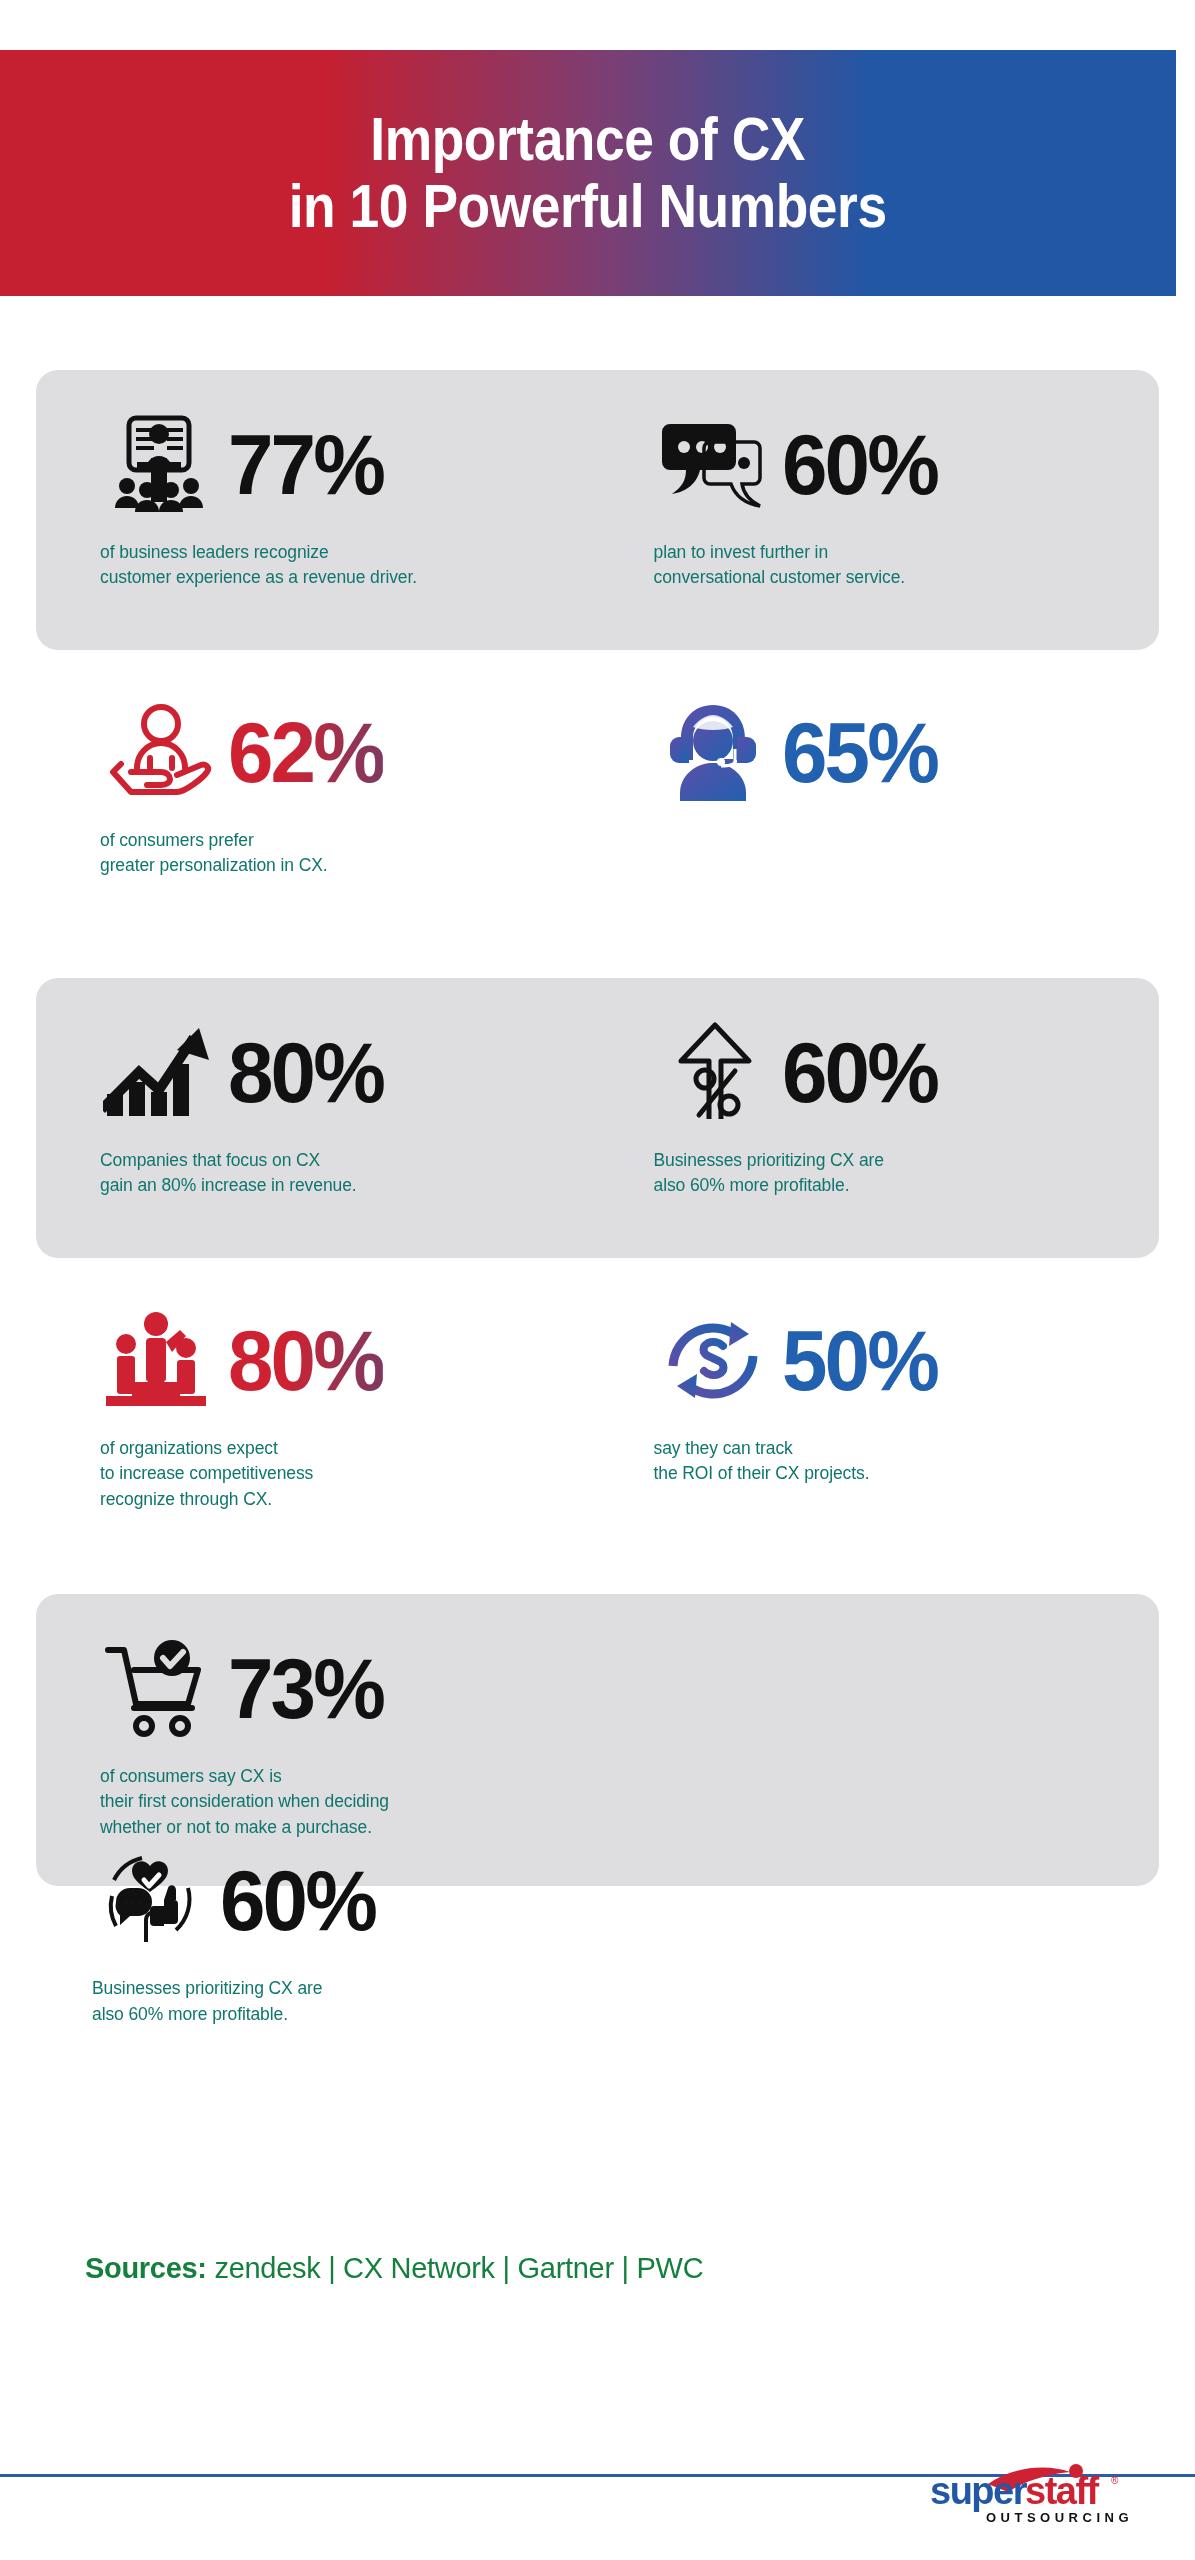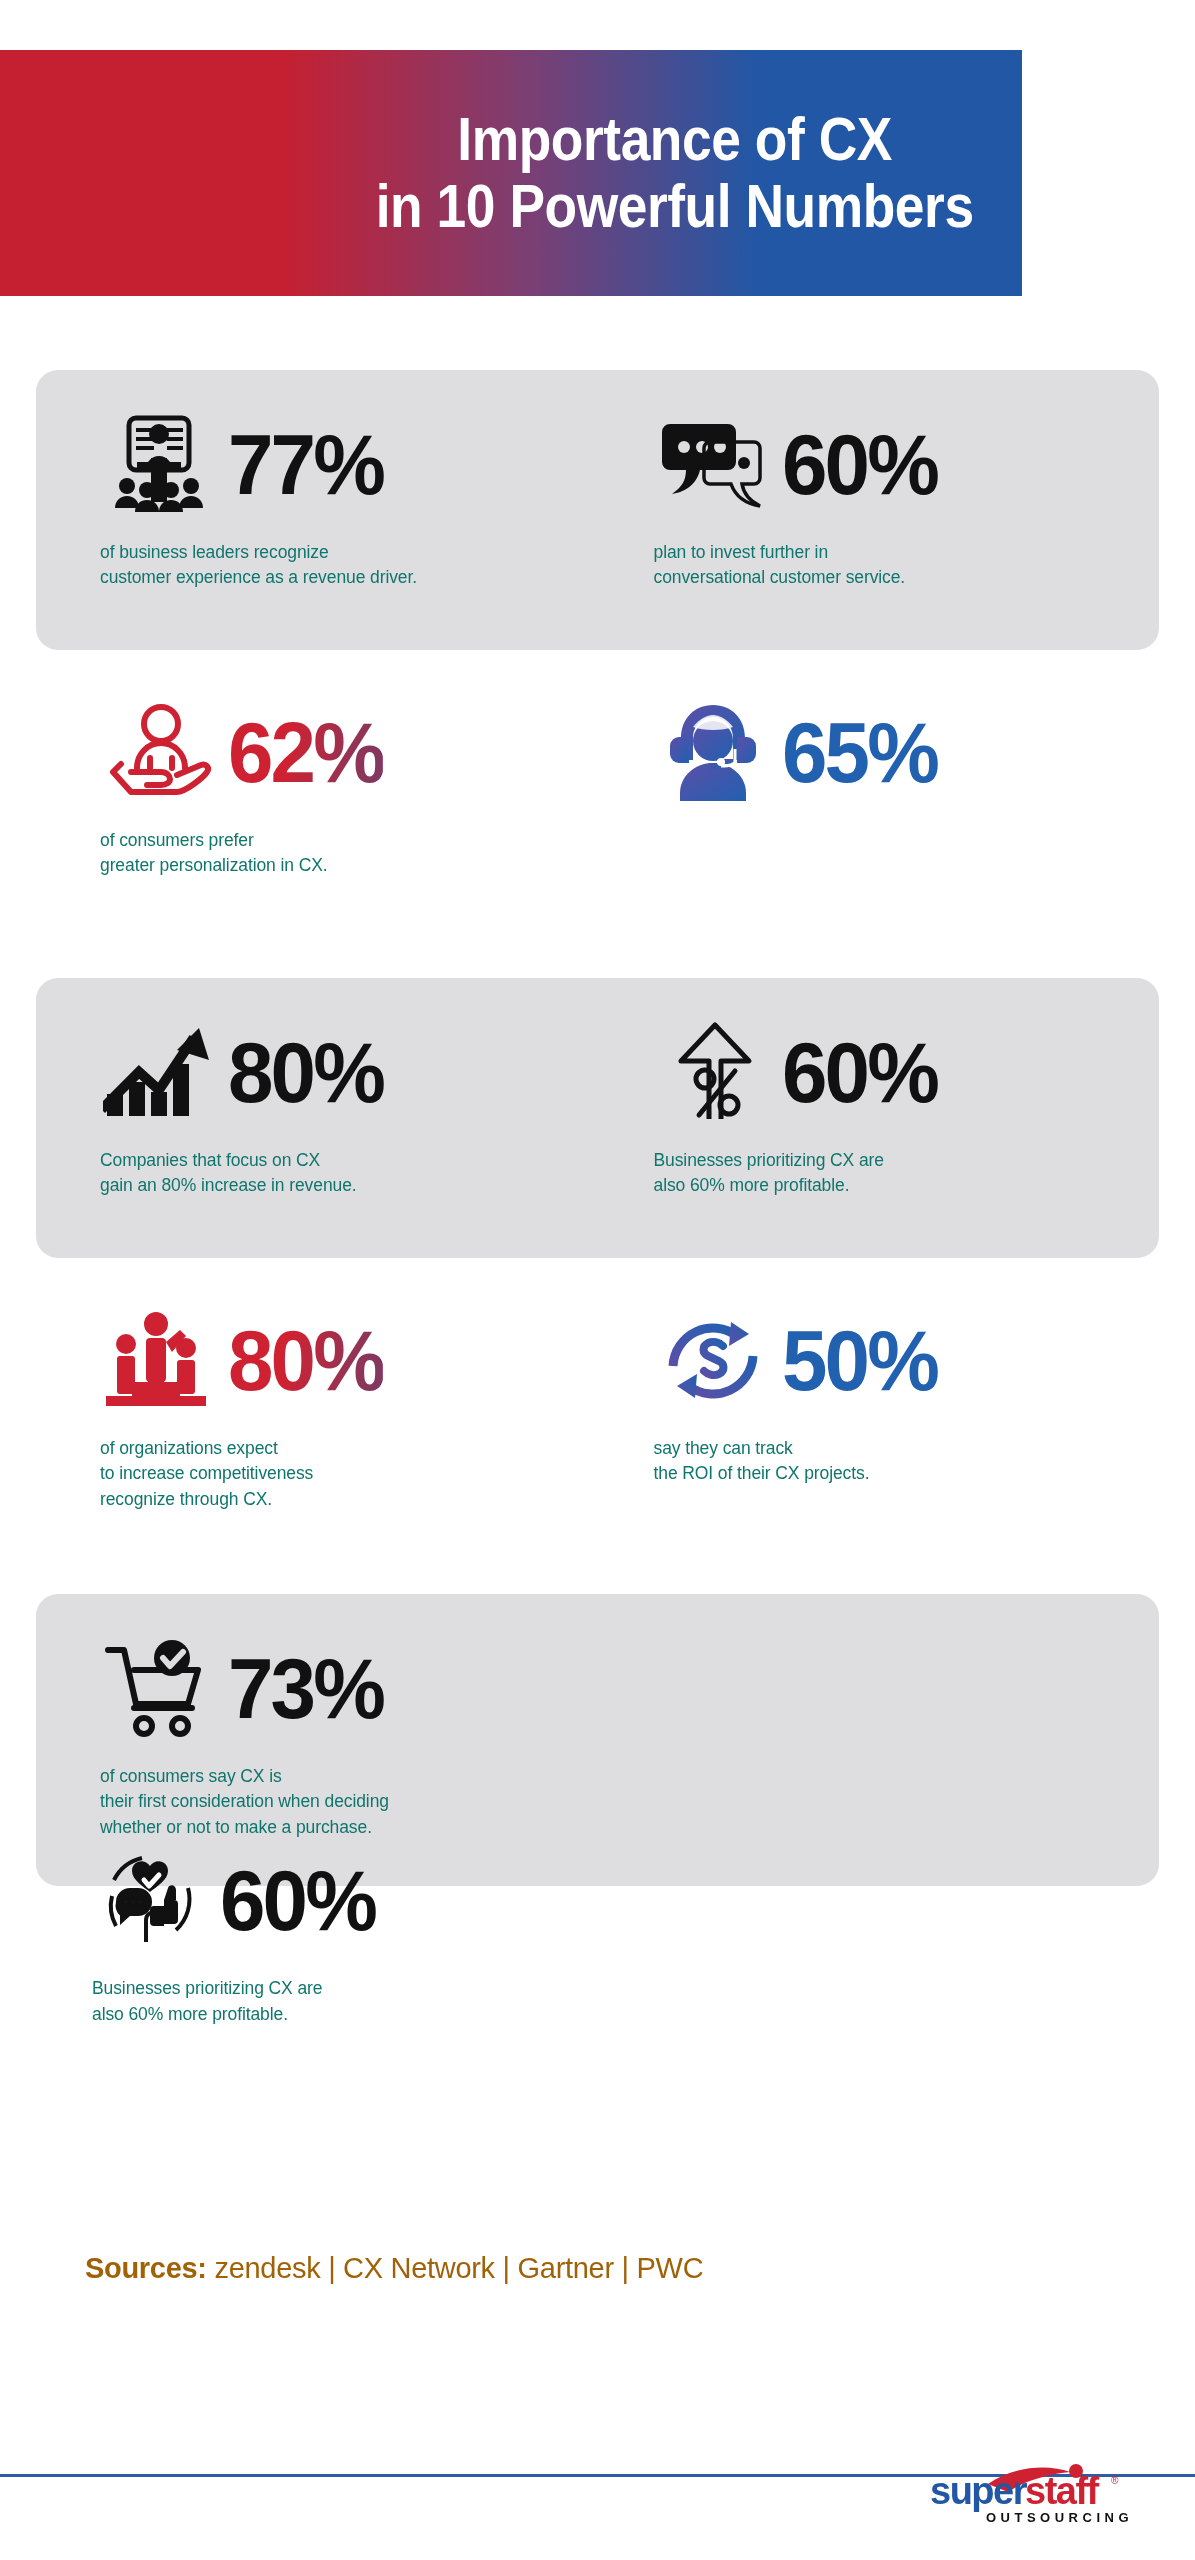--- a/index.html
+++ b/index.html
@@ -7,23 +7,23 @@
     width:1195px;height:2560px;
     background:#ffffff;
     font-family:"Liberation Sans", sans-serif;
     -webkit-font-smoothing:antialiased;
     position:relative;
     overflow:hidden;
   }
 
   
   .header{
-    position:absolute;left:0;top:50px;width:1022px;height:246px;
+    position:absolute;left:0;top:50px;width:1176px;height:246px;
     background:linear-gradient(90deg,#C42032 0%,#C42032 28%,#7A3F74 52%,#2257A5 74%,#2257A5 100%);
-    display:flex;align-items:center;justify-content:flex-end;
+    display:flex;align-items:center;justify-content:center;
   }
   .header-title{
     color:#ffffff;text-align:center;
     font-family:"Liberation Sans", sans-serif;
     font-weight:bold;font-size:62px;line-height:1.08;
     letter-spacing:-0.5px;
     transform:scaleX(0.86);
     transform-origin:center;
   }
   .header-title .l2{display:block;}
@@ -75,21 +75,21 @@
     font-size:17.5px;line-height:1.45;
     color:#0f766e;font-weight:normal;
     white-space:pre-line;
     letter-spacing:-0.1px;
   }
 
   
   .sources{
     position:absolute;left:85px;top:2252px;
     font-family:"Liberation Sans", sans-serif;
-    font-size:29px;color:#a16207;letter-spacing:-0.3px;
+    font-size:29px;color:#15803d;letter-spacing:-0.3px;
     white-space:nowrap;
   }
   .sources b{font-weight:bold;}
   .sources span.list{font-weight:normal;}
 
   
   .footer-rule{
     position:absolute;left:0;top:2474px;width:1195px;height:3px;
     background:#2B5DA8;
   }

